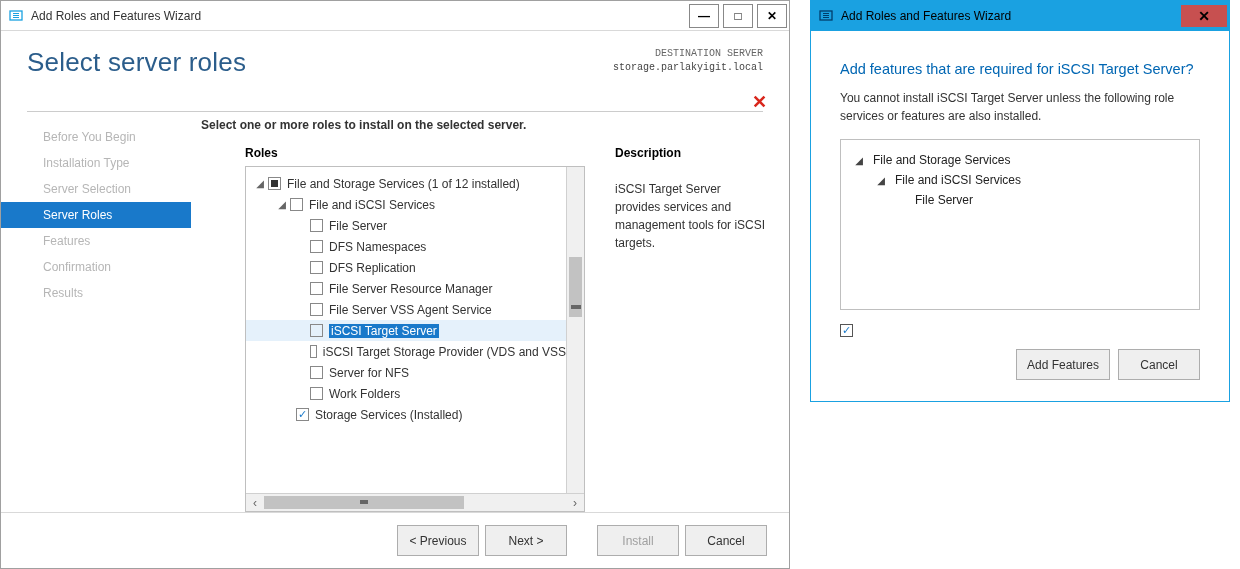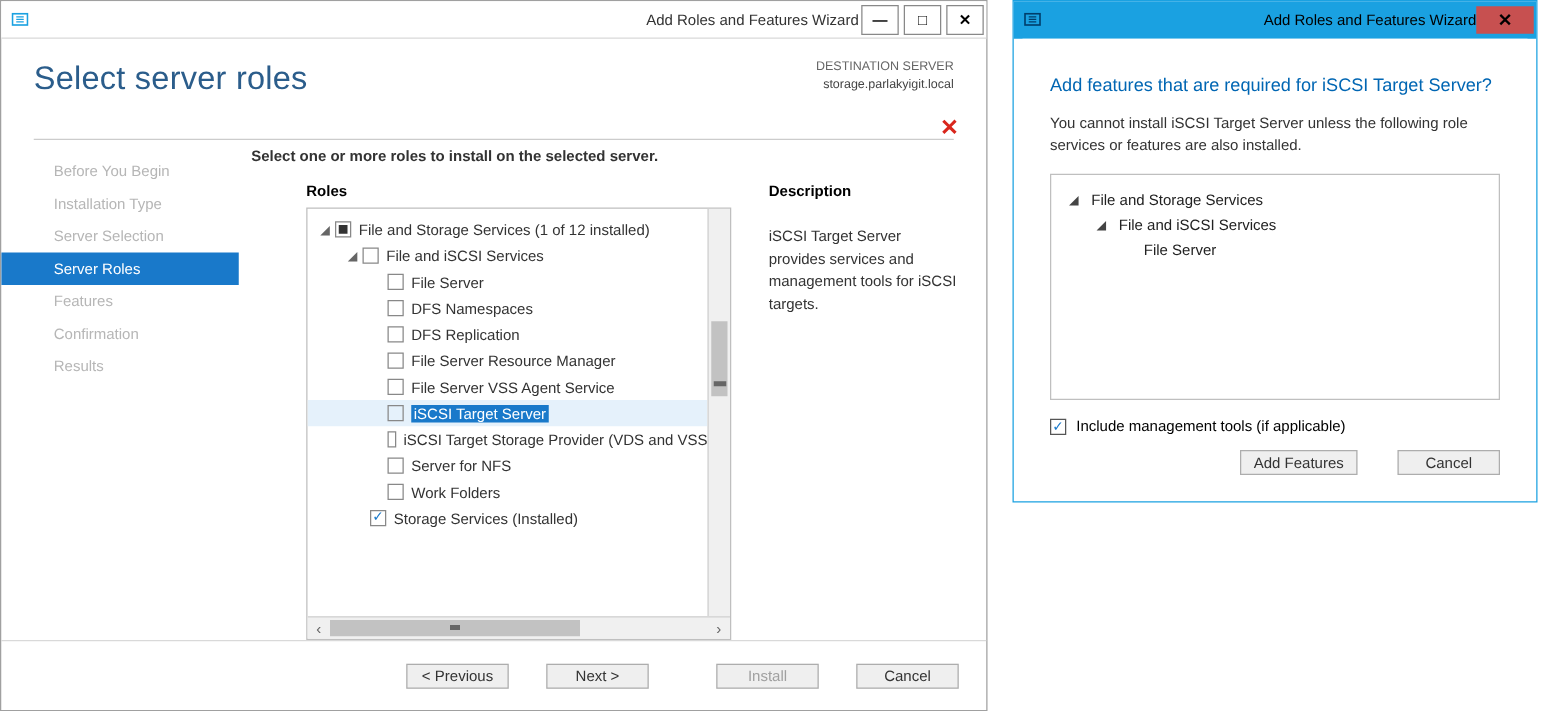--- a/index.html
+++ b/index.html
@@ -28,21 +28,21 @@
     display: flex;
     align-items: center;
   }
   .titlebar-icon {
     width: 18px; height: 18px;
     margin: 0 6px;
     display: flex; align-items: center; justify-content: center;
   }
   .titlebar-title {
     flex: 1;
-    text-align: right;
+    text-align: left;
     font-size: 12px;
     color: #333;
   }
   .titlebar-buttons { display: flex; }
   .titlebar-btn {
     width: 30px; height: 24px;
     border: 1px solid #888;
     margin: 3px 2px;
     display: flex; align-items: center; justify-content: center;
     font-weight: bold;
@@ -61,21 +61,21 @@
     align-items: flex-start;
     justify-content: space-between;
     position: relative;
   }
   .wizard-heading {
     font-size: 26px;
     font-weight: 300;
     color: #2b5d8b;
     letter-spacing: 0.2px;
   }
-  .dest-block { text-align: right; font-size: 10px; color: #555; line-height: 1.4; }
+  .dest-block { text-align: right; font-size: 10px; color: #555; line-height: 1.4; font-family: Liberation Mono, monospace; }
   .dest-label { color: #666; }
   .dest-server { color: #444; }
   .red-x {
     position: absolute;
     right: 22px;
     top: 60px;
     color: #d9261c;
     font-size: 18px;
     font-weight: bold;
   }
@@ -172,28 +172,27 @@
     height: 56px;
     border-top: 1px solid #d9d9d9;
     display: flex;
     align-items: center;
     justify-content: flex-end;
     padding-right: 22px;
     gap: 6px;
   }
   .btn {
     min-width: 82px;
-    height: 20px;
+    height: 31px;
     border: 1px solid #adadad;
     background: #efefef;
     color: #333;
     font-size: 12px;
     display: inline-flex; align-items:center; justify-content:center;
     padding: 0 10px;
-    margin-left: 24px;
   }
   .btn.disabled { color: #a0a0a0; }
   
   
   .popup-window {
     position: absolute;
     left: 810px;
     top: 0;
     width: 420px;
     height: 402px;
@@ -405,21 +404,20 @@
           <span class="expander">◢</span>
           <span style="width:8px"></span>
           <span class="label">File and iSCSI Services</span>
         </div>
         <div class="popup-tree-row" style="padding-left:66px">
           <span class="label">File Server</span>
         </div>
       </div>
       <div class="popup-checkbox-row">
         <span class="popup-cb">✓</span>
-        <span>Include management tools (if applicable)</span>
       </div>
       <div class="popup-footer">
         <div class="btn">Add Features</div>
         <div class="btn">Cancel</div>
       </div>
     </div>
   </div>
 </div>
 
 </body></html>

